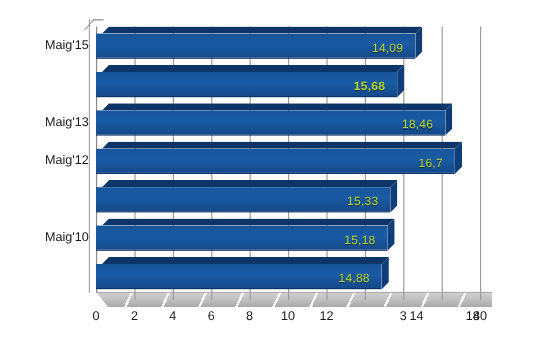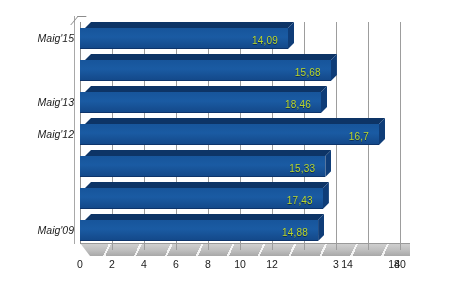--- a/index.html
+++ b/index.html
@@ -72,39 +72,39 @@
     font-size:10px;color:#b9d62e;letter-spacing:.2px;
     text-shadow:0 1px 0 rgba(0,0,0,.45);
     white-space:nowrap;
   }
 
   
   .cat-label{
     position:absolute;right:0;width:72px;text-align:right;
     font-size:10.5px;color:#1a1a1a;white-space:nowrap;
   }
-  .cat-labels{position:absolute;left:0;top:22px;width:74px;height:228px;font-style:italic;}
+  .cat-labels{position:absolute;left:0;top:22px;width:74px;height:228px;}
 
   
   .xticks{position:absolute;left:0;top:258px;width:450px;height:16px;}
   .xtick{
     position:absolute;top:0;font-size:10.5px;color:#1a1a1a;
     transform:translateX(-50%);white-space:nowrap;
   }
 </style>
 </head>
 <body>
 
 <div id="chart-root">
 
   <div class="cat-labels">
     <div class="cat-label" style="top:10px;">Maig'15</div>
     <div class="cat-label" style="top:74px;text-align:right;">Maig'13</div>
     <div class="cat-label" style="top:106px;">Maig'12</div>
-    <div class="cat-label" style="top:202px;">Maig'09</div>
+    <div class="cat-label" style="top:170px;">Maig'10</div>
   </div>
 
   <div class="plot-area">
     <div class="gridline" style="left:32px;"></div>
     <div class="gridline" style="left:64px;"></div>
     <div class="gridline" style="left:96px;"></div>
     <div class="gridline" style="left:128px;"></div>
     <div class="gridline" style="left:160px;"></div>
     <div class="gridline" style="left:192px;"></div>
     <div class="gridline" style="left:224px;"></div>
@@ -113,39 +113,39 @@
     <div class="gridline" style="left:320px;"></div>
   </div>
 
   <div class="axis-left-back"></div>
   <div class="axis-left-top"></div>
   <div class="axis-left"></div>
 
   <div class="bars">
 
     <div class="bar-row" style="top:0px;">
-      <div class="bar-shape" style="width:208px;">
+      <div class="bar-shape" style="width:266px;">
         <div class="bar-top"></div>
         <div class="bar-side"></div>
         <div class="bar-face"></div>
         <span class="bar-label">14,09</span>
       </div>
     </div>
 
     <div class="bar-row" style="top:32px;">
-      <div class="bar-shape" style="width:250.9px;">
+      <div class="bar-shape" style="width:250.9px;font-weight:bold;">
         <div class="bar-top"></div>
         <div class="bar-side"></div>
         <div class="bar-face"></div>
         <span class="bar-label">15,68</span>
       </div>
     </div>
 
     <div class="bar-row" style="top:64px;">
-      <div class="bar-shape" style="width:241px;">
+      <div class="bar-shape" style="width:291px;">
         <div class="bar-top"></div>
         <div class="bar-side"></div>
         <div class="bar-face"></div>
         <span class="bar-label">18,46</span>
       </div>
     </div>
 
     <div class="bar-row" style="top:96px;">
       <div class="bar-shape" style="width:299px;">
         <div class="bar-top"></div>
@@ -162,21 +162,21 @@
         <div class="bar-face"></div>
         <span class="bar-label">15,33</span>
       </div>
     </div>
 
     <div class="bar-row" style="top:160px;">
       <div class="bar-shape" style="width:242.9px;">
         <div class="bar-top"></div>
         <div class="bar-side"></div>
         <div class="bar-face"></div>
-        <span class="bar-label">17,43</span>
+        <span class="bar-label">15,18</span>
       </div>
     </div>
 
     <div class="bar-row" style="top:192px;">
       <div class="bar-shape" style="width:238.1px;">
         <div class="bar-top"></div>
         <div class="bar-side"></div>
         <div class="bar-face"></div>
         <span class="bar-label">14,88</span>
       </div>

